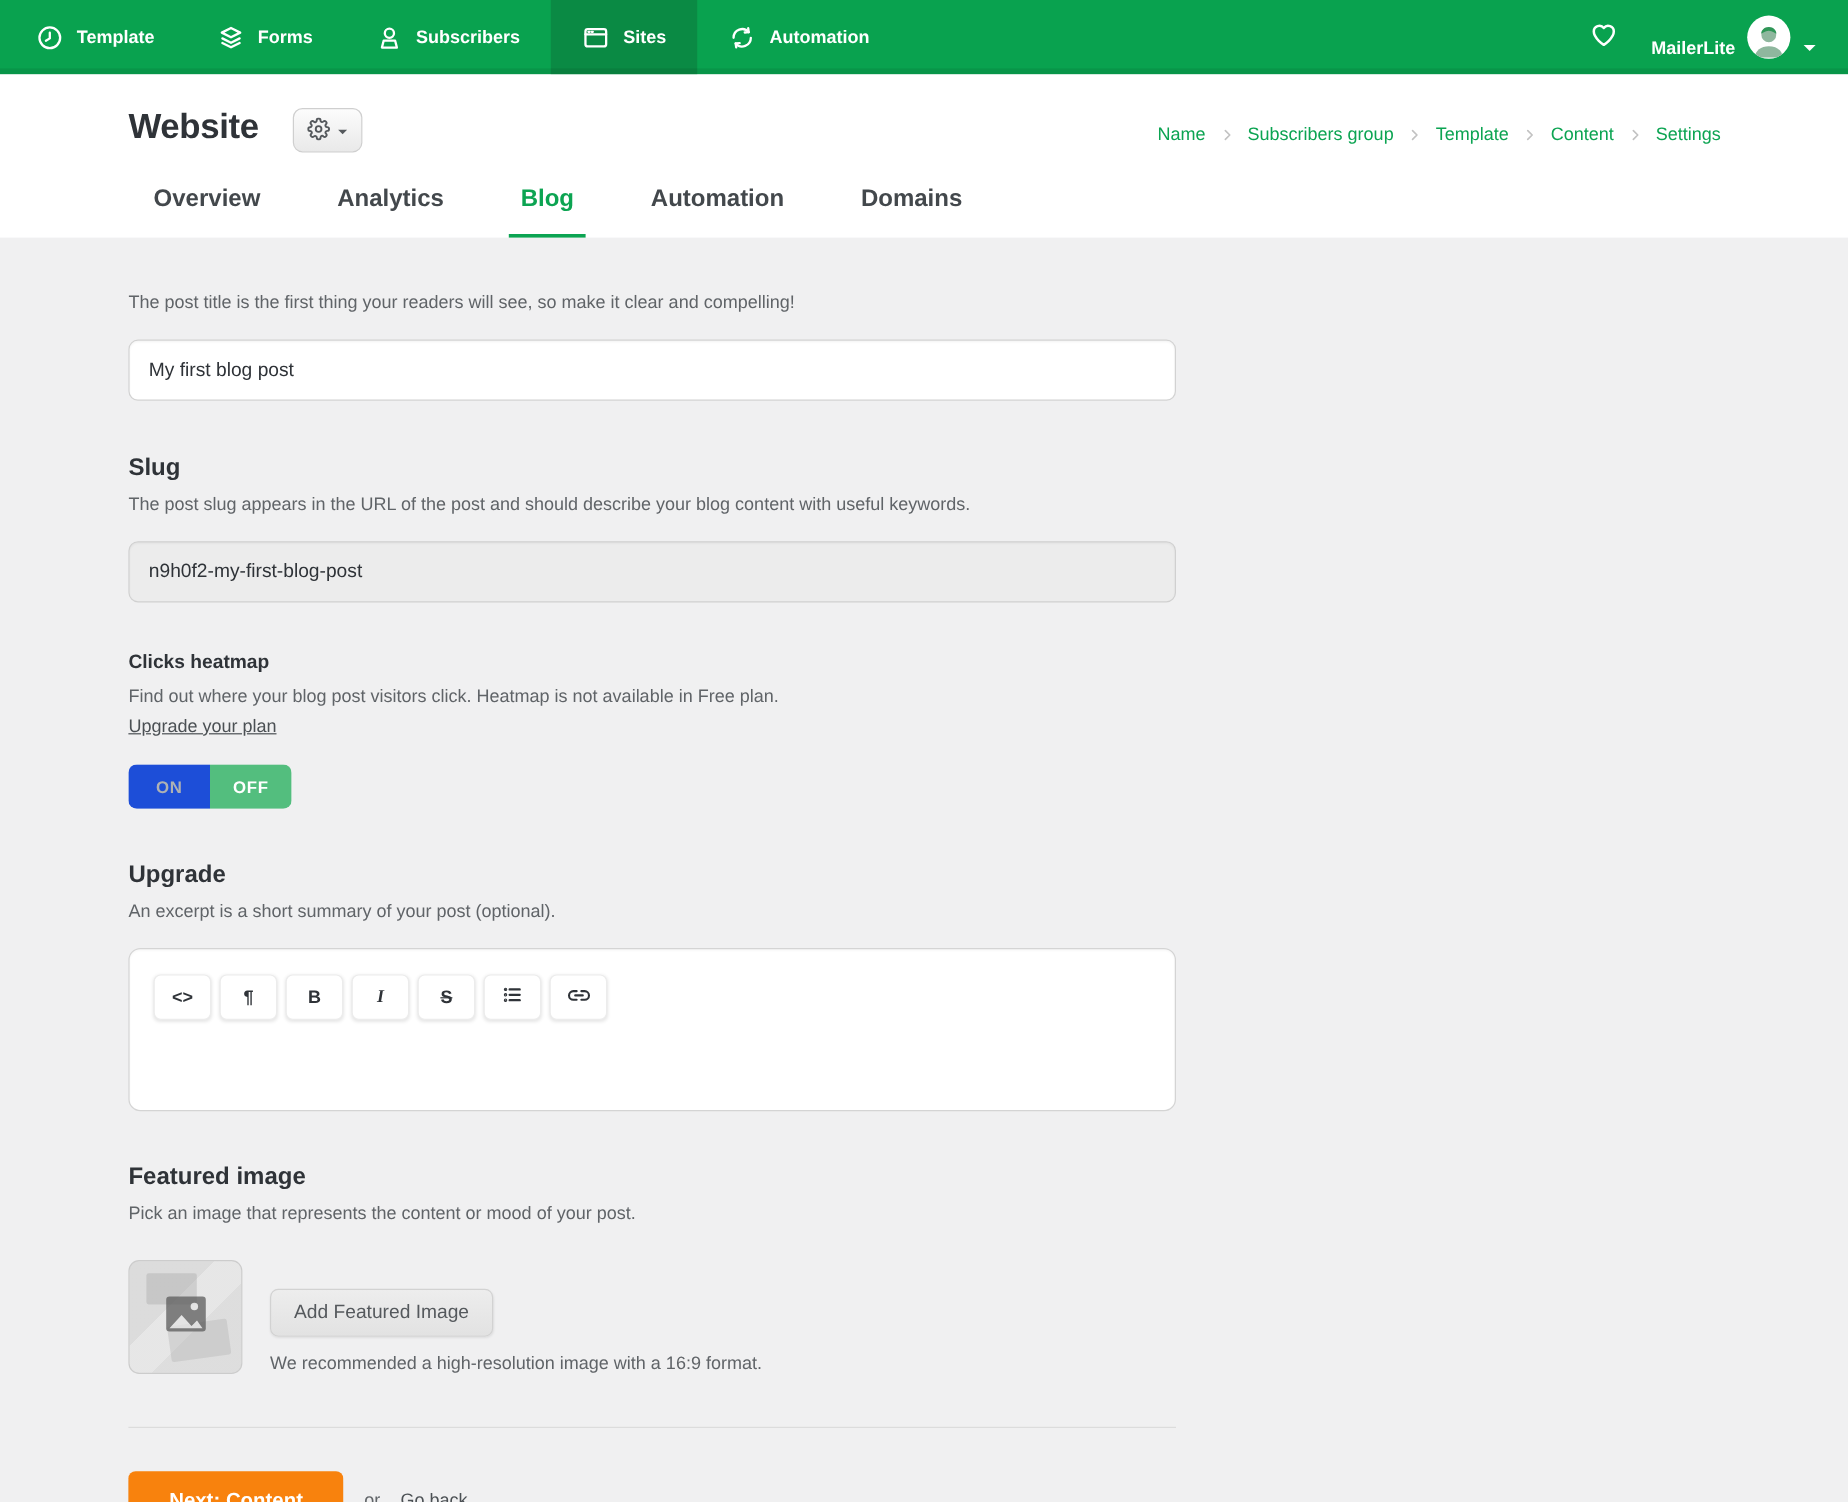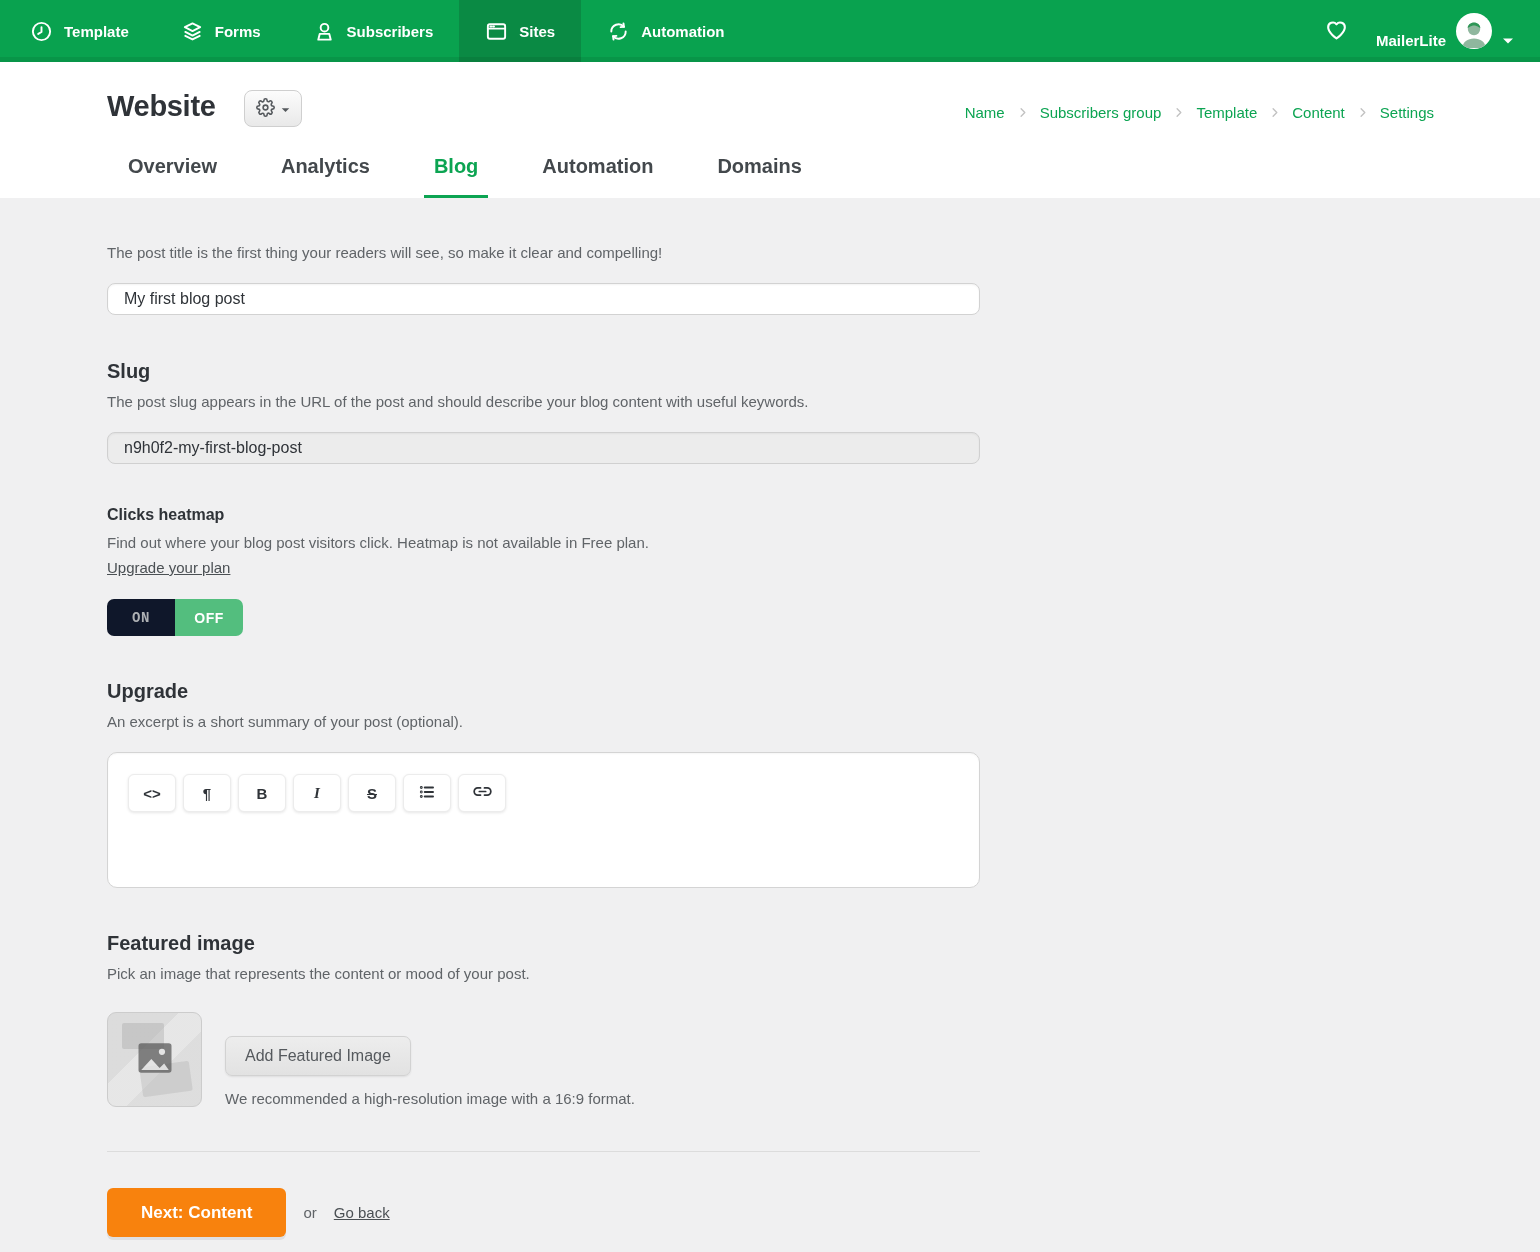--- a/index.html
+++ b/index.html
@@ -77,42 +77,42 @@
 
   
   .main { padding: 36px 0 0 107px; min-height: 1062px; }
   .content { width: 873px; }
   .section-heading { font-size: 20px; font-weight: bold; color: #2f3338; }
   .sub-heading { font-size: 16px; font-weight: bold; color: #2f3338; margin-top: 42px; }
   .desc { font-size: 15px; color: #606468; margin-top: 10px; }
 
   .text-input {
     margin-top: 22px;
-    width: 873px; height: 32px;
+    width: 873px; height: 51px;
     border: 1px solid #d2d2d2; border-radius: 8px;
     background: #fff;
     padding: 0 16px;
     font-family: "Liberation Sans", sans-serif;
     font-size: 16px; color: #2f3338;
     box-shadow: inset 0 1px 2px rgba(0,0,0,0.05);
     outline: none;
   }
   .text-input.muted { background: #ececec; border-color: #d0d0d0; }
 
   .upgrade-link { display: inline-block; margin-top: 8px; font-size: 15px; color: #4b5054; text-decoration: underline; cursor: pointer; }
 
   .toggle { margin-top: 22px; display: inline-flex; border-radius: 7px; overflow: hidden; }
   .toggle-seg {
     width: 68px; height: 37px;
     display: flex; align-items: center; justify-content: center;
     font-size: 14px; font-weight: bold; letter-spacing: 0.5px;
     cursor: pointer; border: none;
     font-family: "Liberation Sans", sans-serif;
   }
-  .toggle-on { background: #0f172a; color: #aeb1b4; font-family: Liberation Mono, monospace; }
+  .toggle-on { background: #1d4ed8; color: #aeb1b4; }
   .toggle-off { background: #53be7e; color: #fff; }
 
   .mt-section { margin-top: 44px; }
 
   .editor {
     margin-top: 22px;
     width: 873px; height: 136px;
     background: #fff;
     border: 1px solid #d4d4d4; border-radius: 10px;
     padding: 21px 20px;

